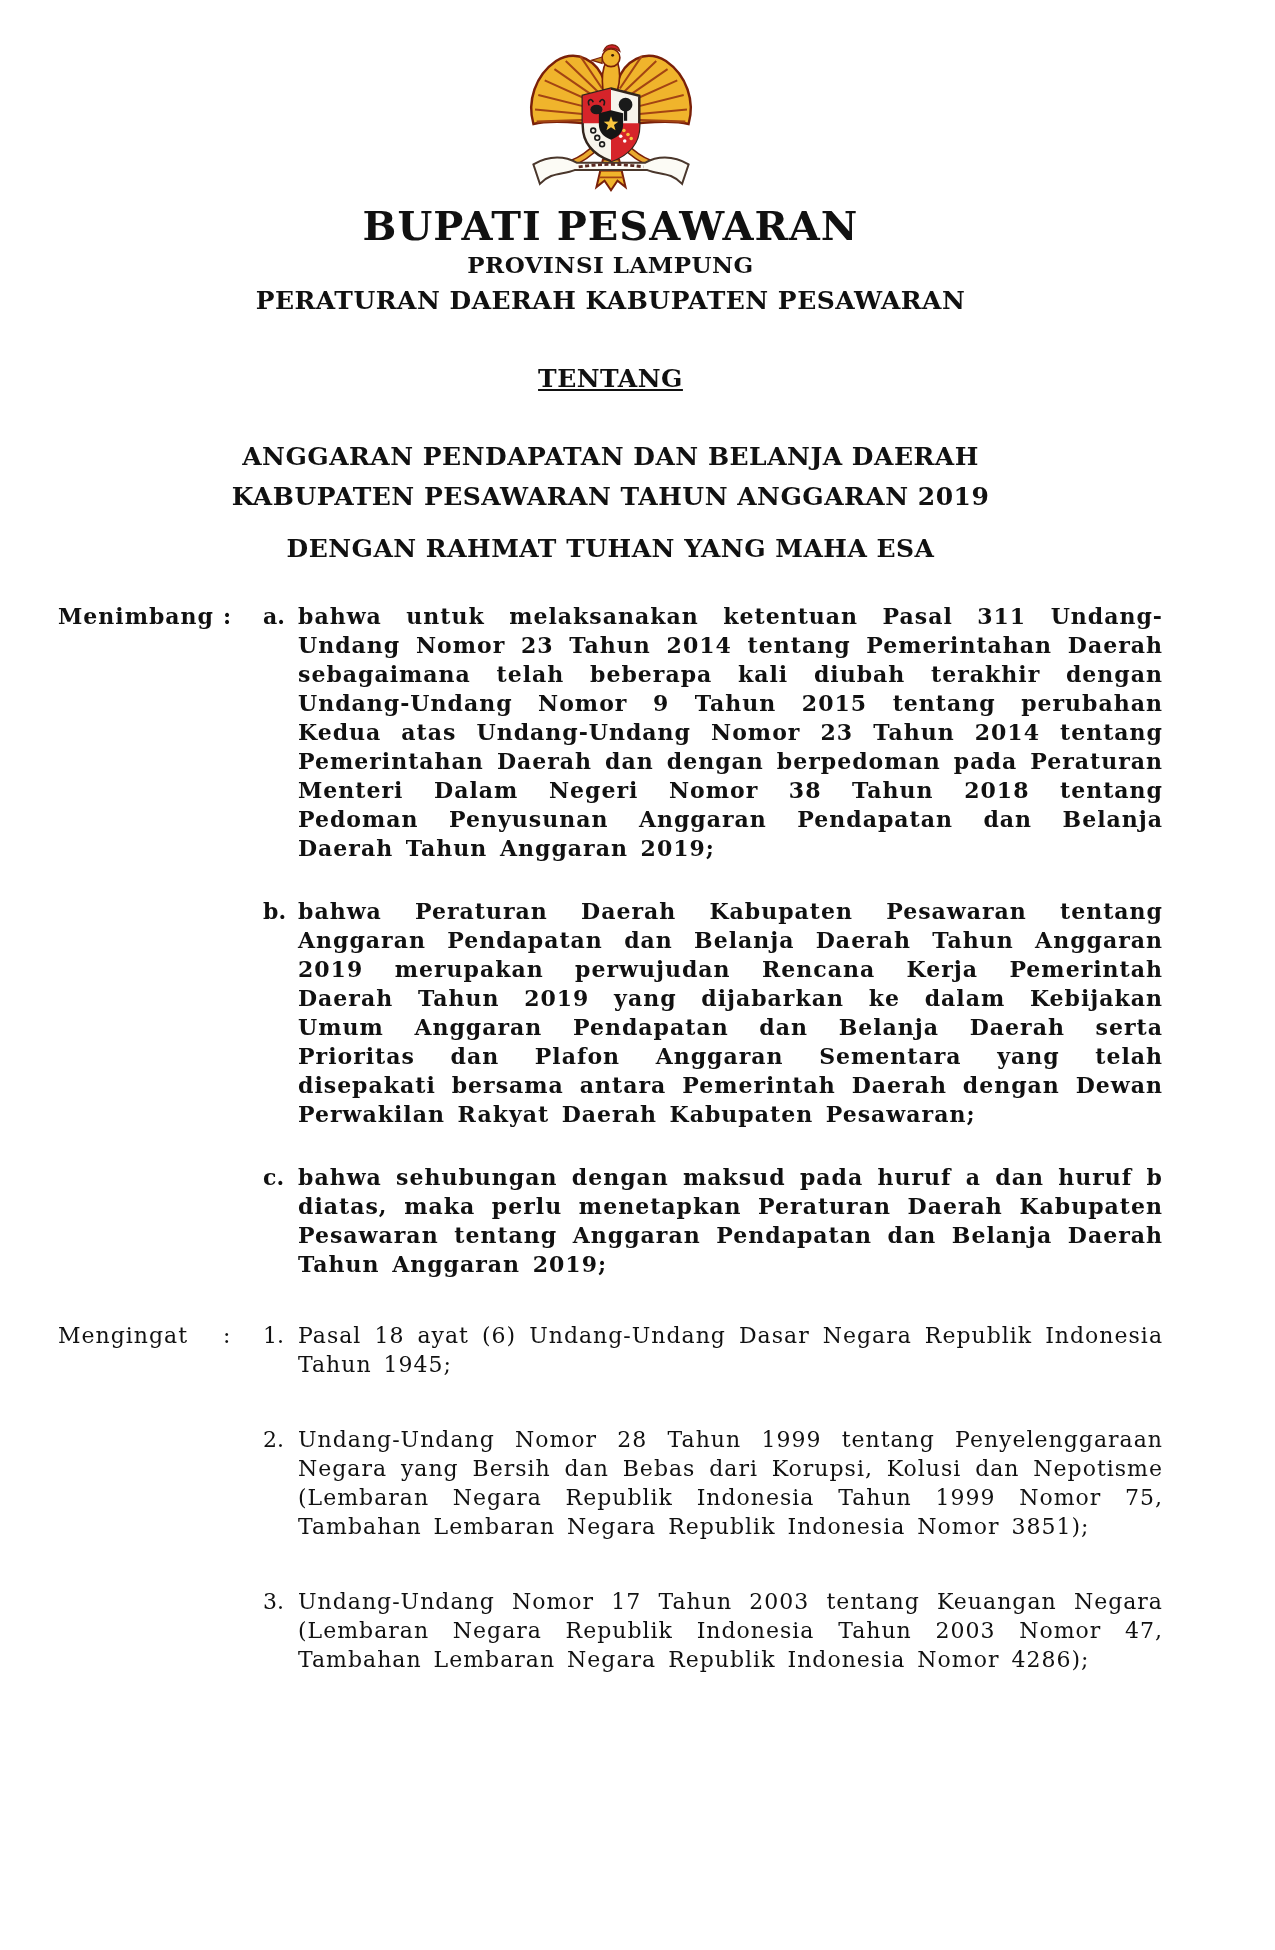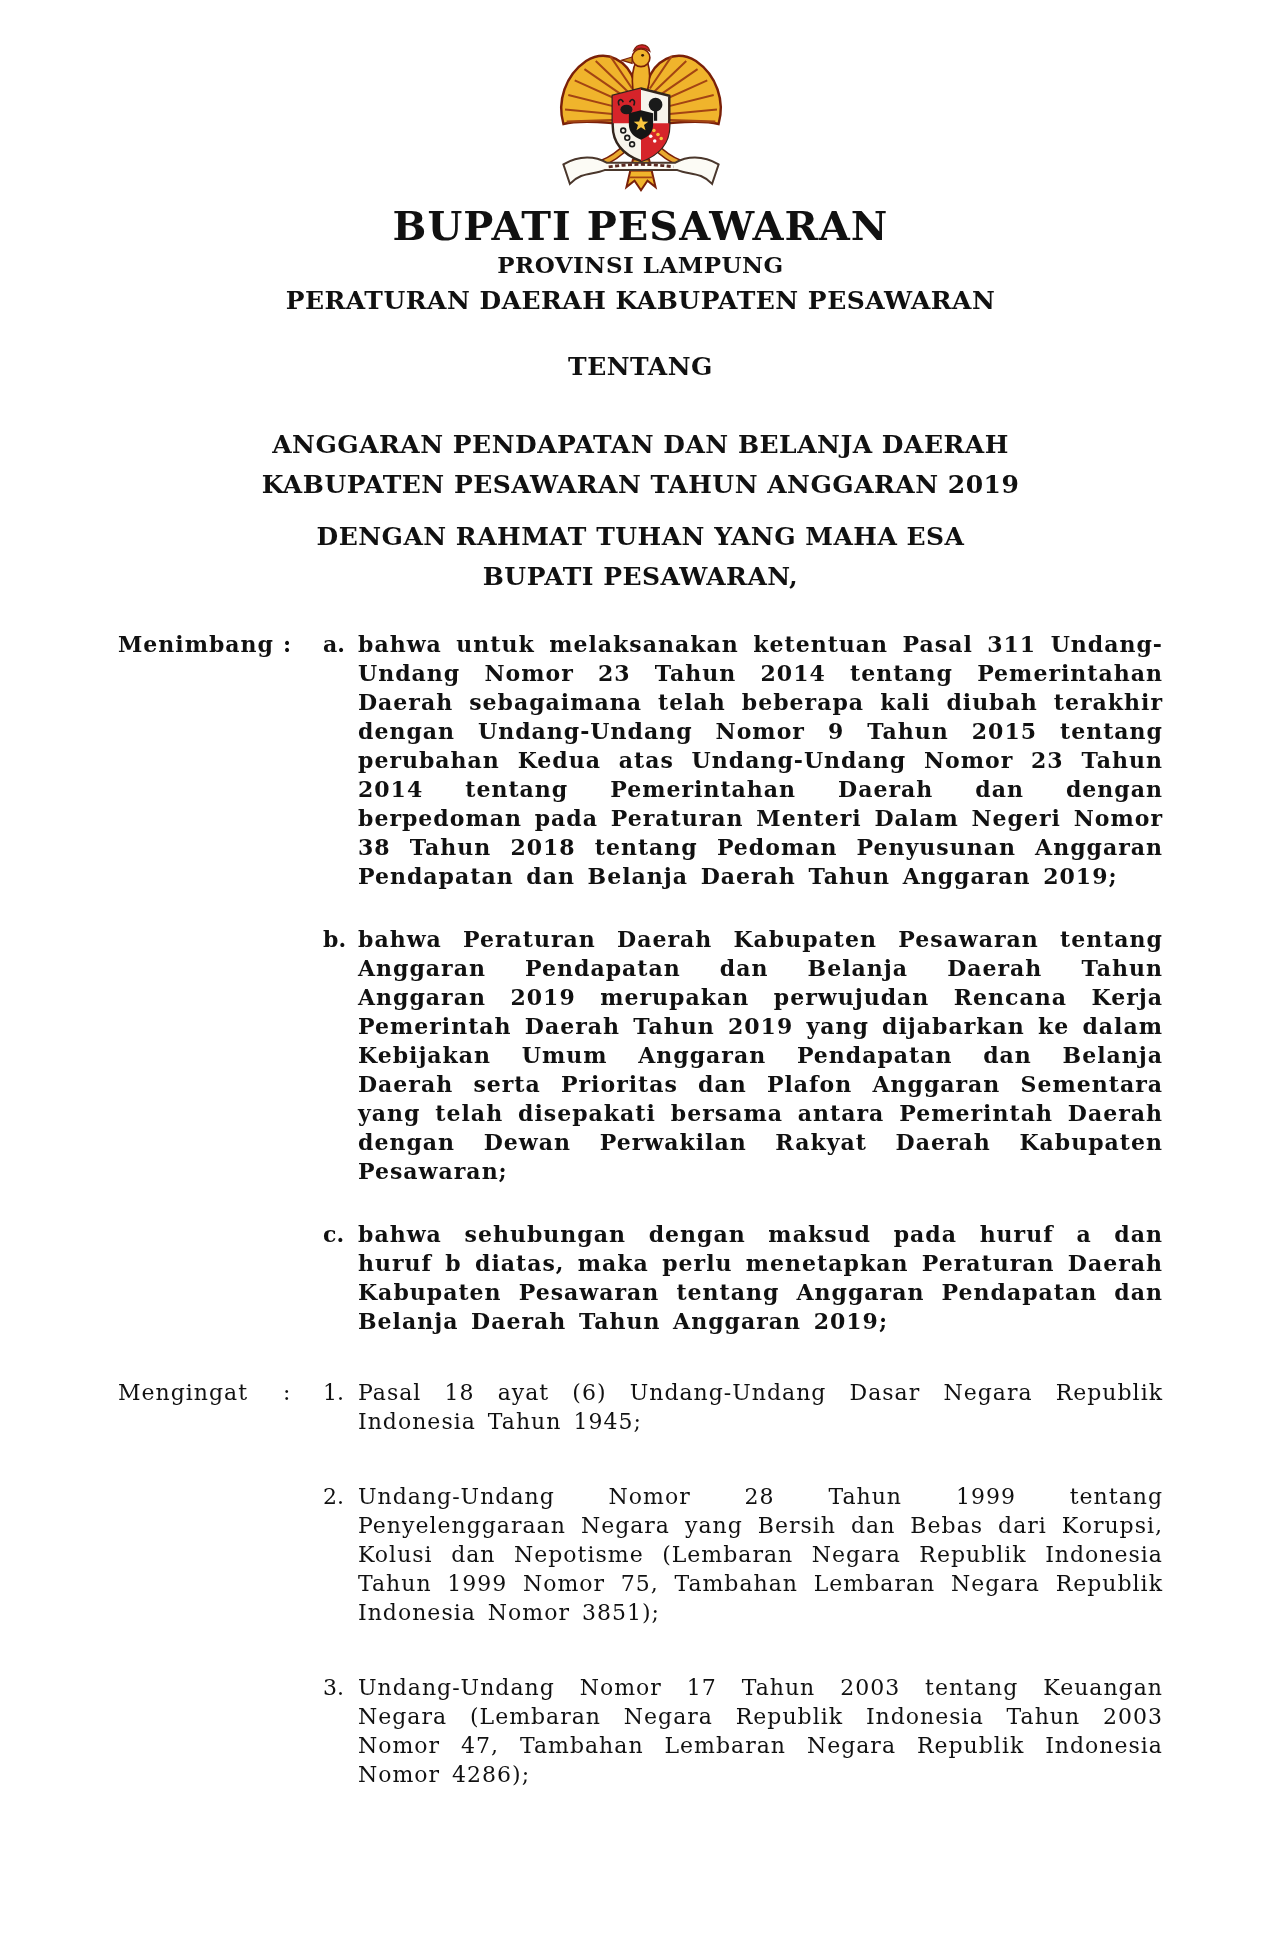--- a/index.html
+++ b/index.html
@@ -4,30 +4,30 @@
 <style>
   html,body{margin:0;padding:0;background:#ffffff;}
   .page{
     position:relative;
     width:1275px;height:1950px;
     margin:0 auto;
     background:#ffffff;
     color:#111;
     font-family:"DejaVu Serif","Liberation Serif",serif;
     box-sizing:border-box;
-    padding:40px 112px 0 118px;
+    padding:40px 112px 0 58px;
     overflow:hidden;
   }
   .emblem-wrap{display:flex;justify-content:center;margin:0;}
   .c{text-align:center;}
   .title1{font-size:40px;font-weight:700;line-height:44px;letter-spacing:1px;margin-top:4px;}
   .title2{font-size:23px;font-weight:700;line-height:33px;letter-spacing:0.5px;}
   .h{font-size:25px;font-weight:700;letter-spacing:0.5px;line-height:28px;}
   .reg-block{line-height:40px;}
-  .tentang{margin-top:32px;}
+  .tentang{margin-top:44px;text-decoration:underline;}
   .subject-block{margin-top:44px;line-height:40px;}
   .invocation{margin-top:18px;}
   .issuer{margin-top:12px;}
   .nomor-num{font-weight:400;margin:0 16px;}
   .body-block{margin-top:39px;font-size:22px;line-height:29px;}
   .section{
     display:grid;
     grid-template-columns:165px 40px 35px 1fr;
   }
   .sec-menimbang{row-gap:34px;font-weight:bold;}
@@ -123,21 +123,20 @@
 
   <div class="c h tentang">TENTANG</div>
 
   <div class="c h subject-block">
     <div>ANGGARAN PENDAPATAN DAN BELANJA DAERAH</div>
     <div>KABUPATEN PESAWARAN TAHUN ANGGARAN 2019</div>
   </div>
 
   <div class="c h invocation">DENGAN RAHMAT TUHAN YANG MAHA ESA</div>
 
-  <div class="c h issuer">BUPATI PESAWARAN,</div>
 
   <div class="body-block">
 
     <div class="section sec-menimbang">
       <div class="g-label">Menimbang</div>
       <div class="g-colon">:</div>
       <div class="g-m1">a.</div>
       <div class="g-p1 para">bahwa untuk melaksanakan ketentuan Pasal 311 Undang-Undang Nomor 23 Tahun 2014 tentang Pemerintahan Daerah sebagaimana telah beberapa kali diubah terakhir dengan Undang-Undang Nomor 9 Tahun 2015 tentang perubahan Kedua atas Undang-Undang Nomor 23 Tahun 2014 tentang Pemerintahan Daerah dan dengan berpedoman pada Peraturan Menteri Dalam Negeri Nomor 38 Tahun 2018 tentang Pedoman Penyusunan Anggaran Pendapatan dan Belanja Daerah Tahun Anggaran 2019;</div>
       <div class="g-m2">b.</div>
       <div class="g-p2 para">bahwa Peraturan Daerah Kabupaten Pesawaran tentang Anggaran Pendapatan dan Belanja Daerah Tahun Anggaran 2019 merupakan perwujudan Rencana Kerja Pemerintah Daerah Tahun 2019 yang dijabarkan ke dalam Kebijakan Umum Anggaran Pendapatan dan Belanja Daerah serta Prioritas dan Plafon Anggaran Sementara yang telah disepakati bersama antara Pemerintah Daerah dengan Dewan Perwakilan Rakyat Daerah Kabupaten Pesawaran;</div>

